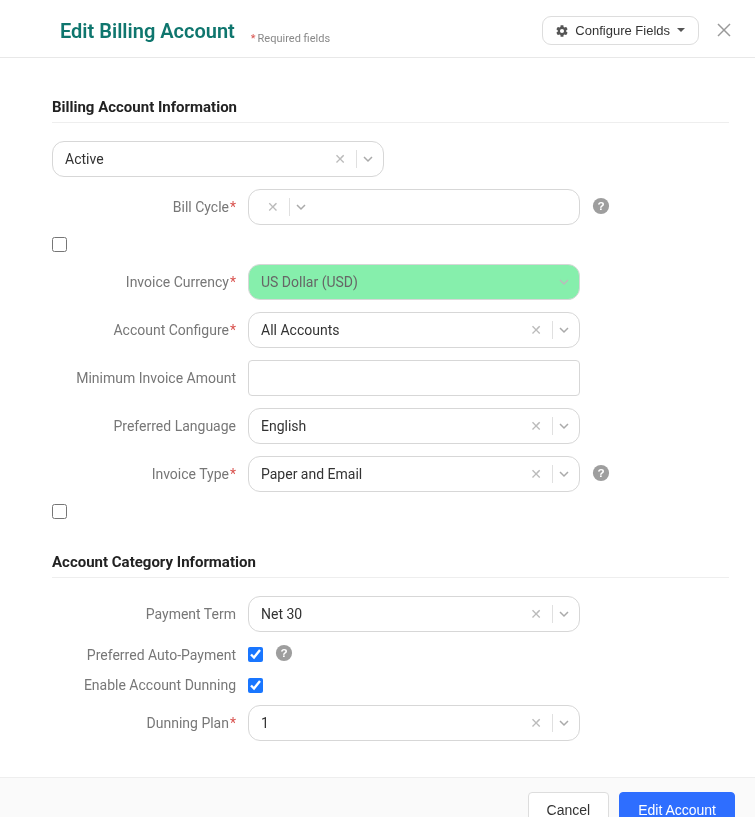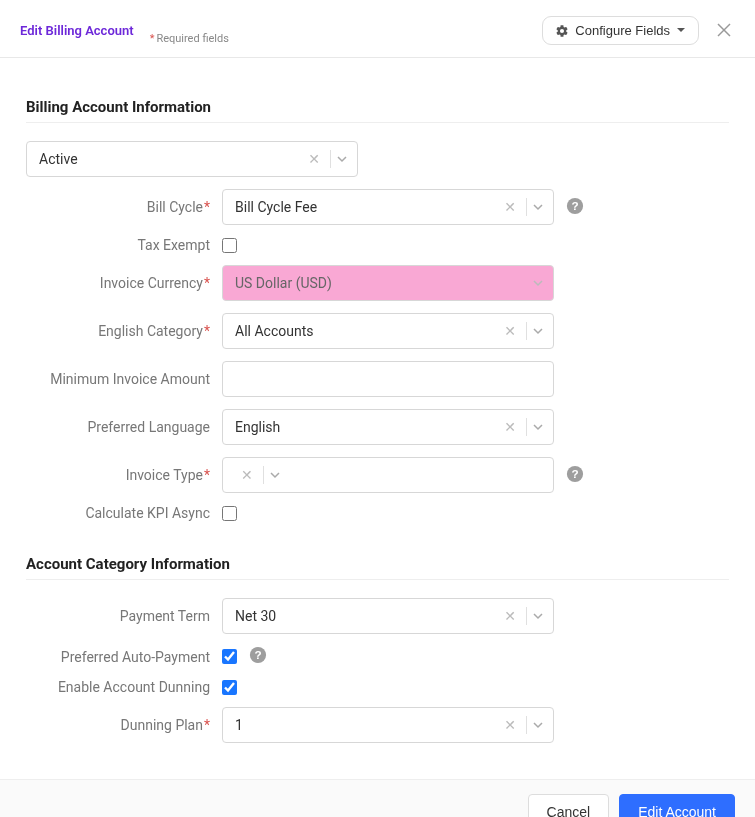--- a/index.html
+++ b/index.html
@@ -11,24 +11,25 @@
     background: #fff;
     width: 755px;
   }
   .header {
     display: flex;
     align-items: center;
     padding: 16px 20px 12px 20px;
     border-bottom: 1px solid #e8e8e8;
   }
   .header-title {
-    font-size: 13px;
+    font-size: 20px;
     font-weight: 600;
-    color: #6d28d9;
+    color: #0f766e;
     margin-right: 16px;
+    margin-left: 40px;
   }
   .required-note {
     color: #888;
     font-size: 11px;
     margin-top: 16px;
   }
   .required-note .star { color: #d9534f; margin-right: 2px; }
   .spacer { flex: 1; }
   .config-btn {
     display: inline-flex;
@@ -48,21 +49,21 @@
     cursor: pointer;
     font-size: 18px;
     line-height: 1;
     background: none;
     border: none;
     padding: 4px;
   }
   svg.icon { width: 14px; height: 14px; display: block; }
   svg.icon-caret { width: 10px; height: 10px; }
   svg.icon-help { width: 18px; height: 18px; }
-  .content { padding: 20px 26px 24px 26px; }
+  .content { padding: 20px 26px 24px 26px; margin-left: 26px; }
   .section-title {
     font-size: 15px;
     font-weight: 700;
     color: #222;
     margin: 20px 0 4px 0;
   }
   .section-rule {
     border: none;
     border-top: 1px solid #eee;
     margin: 6px 0 18px 0;
@@ -89,26 +90,26 @@
   .form-after {
     margin-left: 12px;
     display: flex;
     align-items: center;
   }
   .combobox {
     width: 100%;
     display: flex;
     align-items: center;
     border: 1px solid #d7d7d7;
-    border-radius: 4px;
+    border-radius: 12px;
     background: #fff;
     height: 36px;
     padding: 0 8px 0 12px;
   }
-  .combobox.disabled { background: #f9a8d4; color: #666; }
+  .combobox.disabled { background: #86efac; color: #666; }
   .combobox .value { flex: 1; font-size: 14px; color: #333; }
   .combobox.disabled .value { color: #666; }
   .combobox .clear {
     color: #bbb;
     cursor: pointer;
     padding: 0 6px;
     font-size: 14px;
     line-height: 1;
   }
   .combobox .divider { width: 1px; height: 18px; background: #e0e0e0; margin: 0 4px; }
@@ -209,59 +210,57 @@
               <path d="M1 3 L5 7 L9 3"></path>
             </svg></span>
       </div>
     </div>
   </div>
 
   <div class="form-row">
     <div class="form-label"><span>Bill Cycle</span><span class="star">*</span></div>
     <div class="form-control-wrap">
       <div class="combobox">
-        <div class="value">Bill Cycle Fee</div>
         <span class="clear">✕</span>
         <span class="divider"></span>
         <span class="caret"><svg class="icon-caret" viewBox="0 0 10 10" fill="none" stroke="#aaa" stroke-width="1.5">
               <path d="M1 3 L5 7 L9 3"></path>
             </svg></span>
       </div>
     </div>
     <div class="form-after">
       <button class="help-btn">
         <span><svg class="icon-help" viewBox="0 0 20 20">
               <circle cx="10" cy="10" r="9" fill="#9e9e9e"></circle>
               <text x="10" y="14.5" text-anchor="middle" font-size="13" font-weight="bold" fill="#fff">?</text>
             </svg></span>
       </button>
     </div>
   </div>
 
   <div class="form-row">
-    <div class="form-label">Tax Exempt</div>
     <div class="checkbox-wrap">
       <input type="checkbox" style="">
     </div>
   </div>
 
   <div class="form-row">
     <div class="form-label"><span>Invoice Currency</span><span class="star">*</span></div>
     <div class="form-control-wrap">
       <div class="combobox disabled">
         <div class="value">US Dollar (USD)</div>
         <span class="caret"><svg class="icon-caret" viewBox="0 0 10 10" fill="none" stroke="#bbb" stroke-width="1.5">
               <path d="M1 3 L5 7 L9 3"></path>
             </svg></span>
       </div>
     </div>
   </div>
 
   <div class="form-row">
-    <div class="form-label"><span>English Category</span><span class="star">*</span></div>
+    <div class="form-label"><span>Account Configure</span><span class="star">*</span></div>
     <div class="form-control-wrap">
       <div class="combobox">
         <div class="value">All Accounts</div>
         <span class="clear">✕</span>
         <span class="divider"></span>
         <span class="caret"><svg class="icon-caret" viewBox="0 0 10 10" fill="none" stroke="#aaa" stroke-width="1.5">
               <path d="M1 3 L5 7 L9 3"></path>
             </svg></span>
       </div>
     </div>
@@ -285,39 +284,39 @@
               <path d="M1 3 L5 7 L9 3"></path>
             </svg></span>
       </div>
     </div>
   </div>
 
   <div class="form-row">
     <div class="form-label"><span>Invoice Type</span><span class="star">*</span></div>
     <div class="form-control-wrap">
       <div class="combobox">
+        <div class="value">Paper and Email</div>
         <span class="clear">✕</span>
         <span class="divider"></span>
         <span class="caret"><svg class="icon-caret" viewBox="0 0 10 10" fill="none" stroke="#aaa" stroke-width="1.5">
               <path d="M1 3 L5 7 L9 3"></path>
             </svg></span>
       </div>
     </div>
     <div class="form-after">
       <button class="help-btn">
         <span><svg class="icon-help" viewBox="0 0 20 20">
               <circle cx="10" cy="10" r="9" fill="#9e9e9e"></circle>
               <text x="10" y="14.5" text-anchor="middle" font-size="13" font-weight="bold" fill="#fff">?</text>
             </svg></span>
       </button>
     </div>
   </div>
 
   <div class="form-row">
-    <div class="form-label">Calculate KPI Async</div>
     <div class="checkbox-wrap">
       <input type="checkbox" style="">
     </div>
   </div>
 
   <div class="section-title" style="margin-top:34px;">Account Category Information</div>
   <hr class="section-rule">
 
   <div class="form-row">
     <div class="form-label">Payment Term</div>

